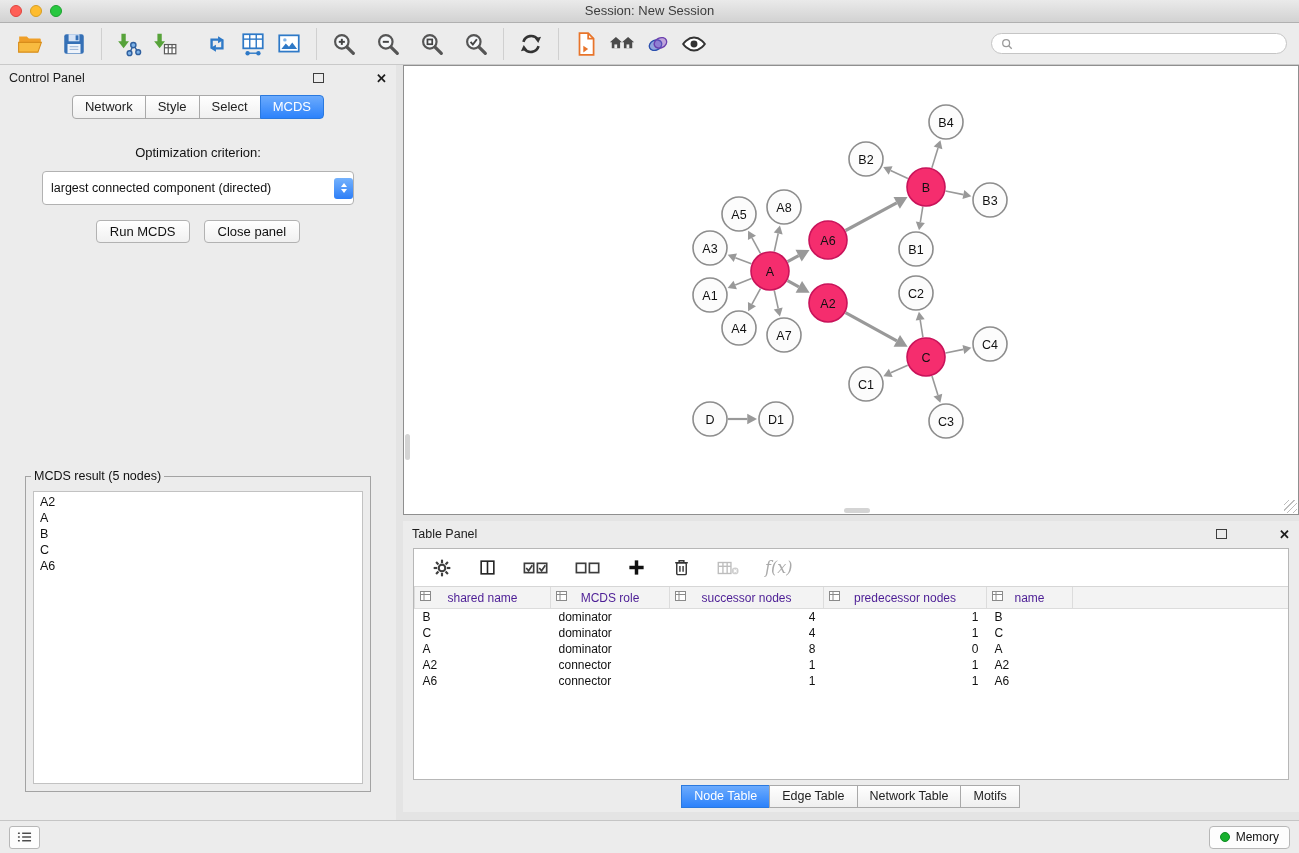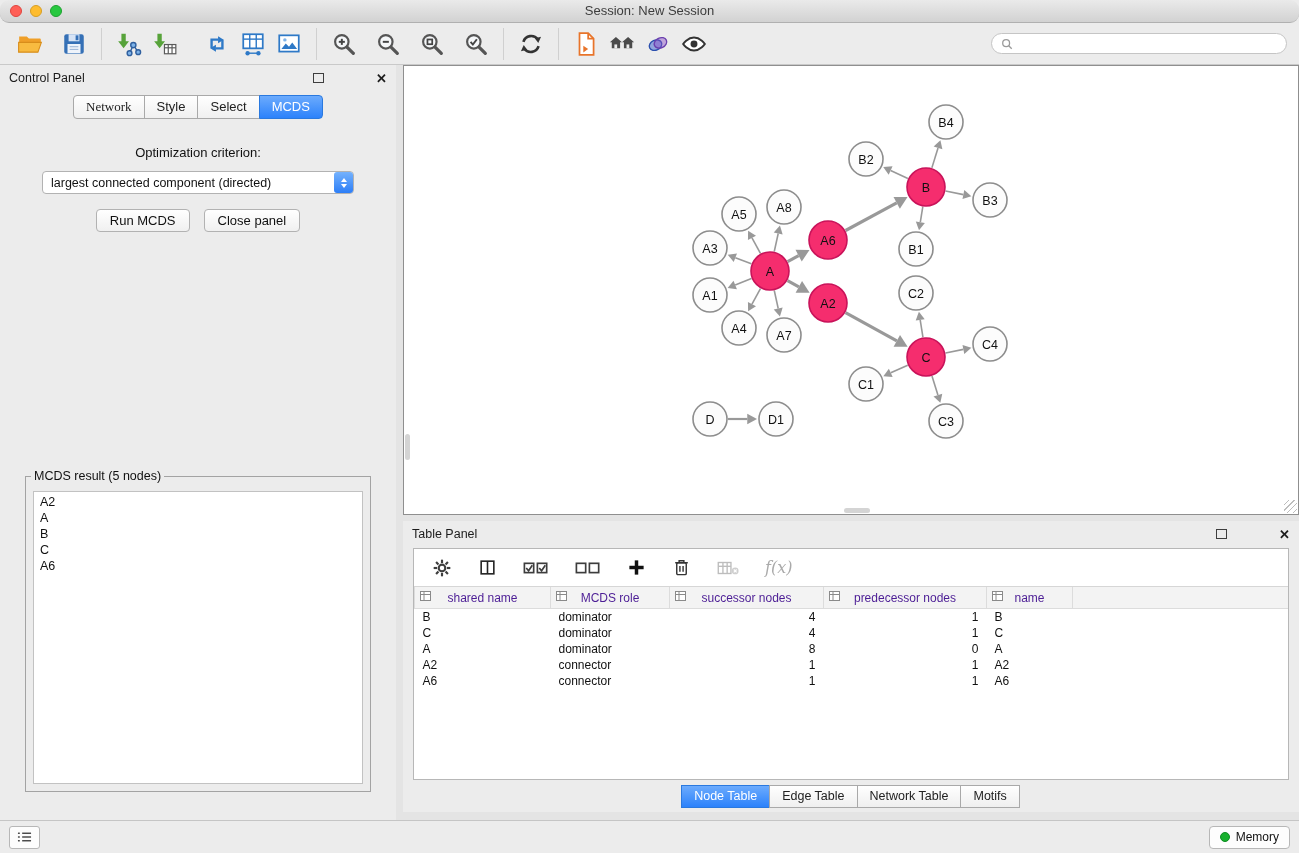--- a/index.html
+++ b/index.html
@@ -2,21 +2,21 @@
 <html><head>
 <meta charset="utf-8">
 <style>
   html,body{margin:0;padding:0;}
   body{width:1299px;height:853px;position:relative;overflow:hidden;
        font-family:"Liberation Sans",sans-serif;background:#ececec;color:#111;}
   svg{display:block}
 
   
   .titlebar{position:absolute;top:0;left:0;right:0;height:22px;
-    background:linear-gradient(#eaeaea,#d2d2d2);border-bottom:1px solid #b0b0b0;border-radius:9px;}
+    background:linear-gradient(#eaeaea,#d2d2d2);border-bottom:1px solid #b0b0b0;}
   .traffic{position:absolute;left:10px;top:5px;display:flex;gap:8px;}
   .light{width:12px;height:12px;border-radius:50%;box-sizing:border-box;}
   .light.red{background:#ff5f57;border:1px solid #e0443e;}
   .light.yellow{background:#febc2e;border:1px solid #d79e23;}
   .light.green{background:#28c840;border:1px solid #1da22f;}
   .tb-title{text-align:center;line-height:22px;font-size:13px;color:#3d3d3d;}
 
   
   .toolbar{position:absolute;top:23px;left:0;right:0;height:42px;background:#ececec;
     border-bottom:1px solid #c9c9c9;display:flex;align-items:center;padding:0 12px;box-sizing:border-box;}
@@ -34,25 +34,25 @@
 
   
   .control-panel{position:absolute;left:0;top:0;width:396px;height:100%;background:#ececec;}
   .panel-header{height:26px;display:flex;align-items:center;padding:0 9px;font-size:12.5px;color:#1c1c1c;gap:40px;}
   .panel-header .spacer{flex:1;}
   .float-icon{width:9px;height:8px;border:1.5px solid #3e3e3e;display:inline-block;}
   .close-x{font-size:13px;font-weight:bold;color:#1c1c1c;margin-left:12px;line-height:1;}
   .cp-tabs{display:flex;justify-content:center;margin-top:4px;}
   .seg{border:1px solid #a9a9a9;background:linear-gradient(#ffffff,#f0f0f0);font-size:13px;
     padding:0 12px;height:22px;line-height:21px;color:#222;margin-left:-1px;}
-  .seg:first-child{border-radius:4px 0 0 4px;margin-left:0;font-family:Liberation Serif, serif;}
+  .seg:first-child{border-radius:4px 0 0 4px;margin-left:0;}
   .seg:last-child{border-radius:0 4px 4px 0;}
   .seg.active{background:linear-gradient(#6cabfd,#2c82fb);color:#fff;border-color:#2a79df;}
   .opt-label{text-align:center;margin-top:26px;font-size:13px;}
-  .dropdown{margin:11px auto 0;width:312px;height:23px;border:1px solid #b2b2b2;border-radius:4px;
+  .dropdown{margin:11px auto 0;width:312px;height:34px;border:1px solid #b2b2b2;border-radius:4px;
     background:#fff;display:flex;align-items:center;box-sizing:border-box;}
   .dropdown .val{flex:1;font-size:12.5px;padding-left:8px;white-space:nowrap;overflow:hidden;}
   .dd-stepper{width:19px;height:21px;border-radius:3px;margin-right:0px;
     background:linear-gradient(#74b2fd,#2d7ef7);display:flex;flex-direction:column;
     align-items:center;justify-content:center;gap:2px;flex:0 0 auto;}
   .tri-up{width:0;height:0;border-left:3.5px solid transparent;border-right:3.5px solid transparent;
     border-bottom:4px solid #fff;}
   .tri-down{width:0;height:0;border-left:3.5px solid transparent;border-right:3.5px solid transparent;
     border-top:4px solid #fff;}
   .btn-row{display:flex;justify-content:center;gap:14px;margin-top:15px;}

